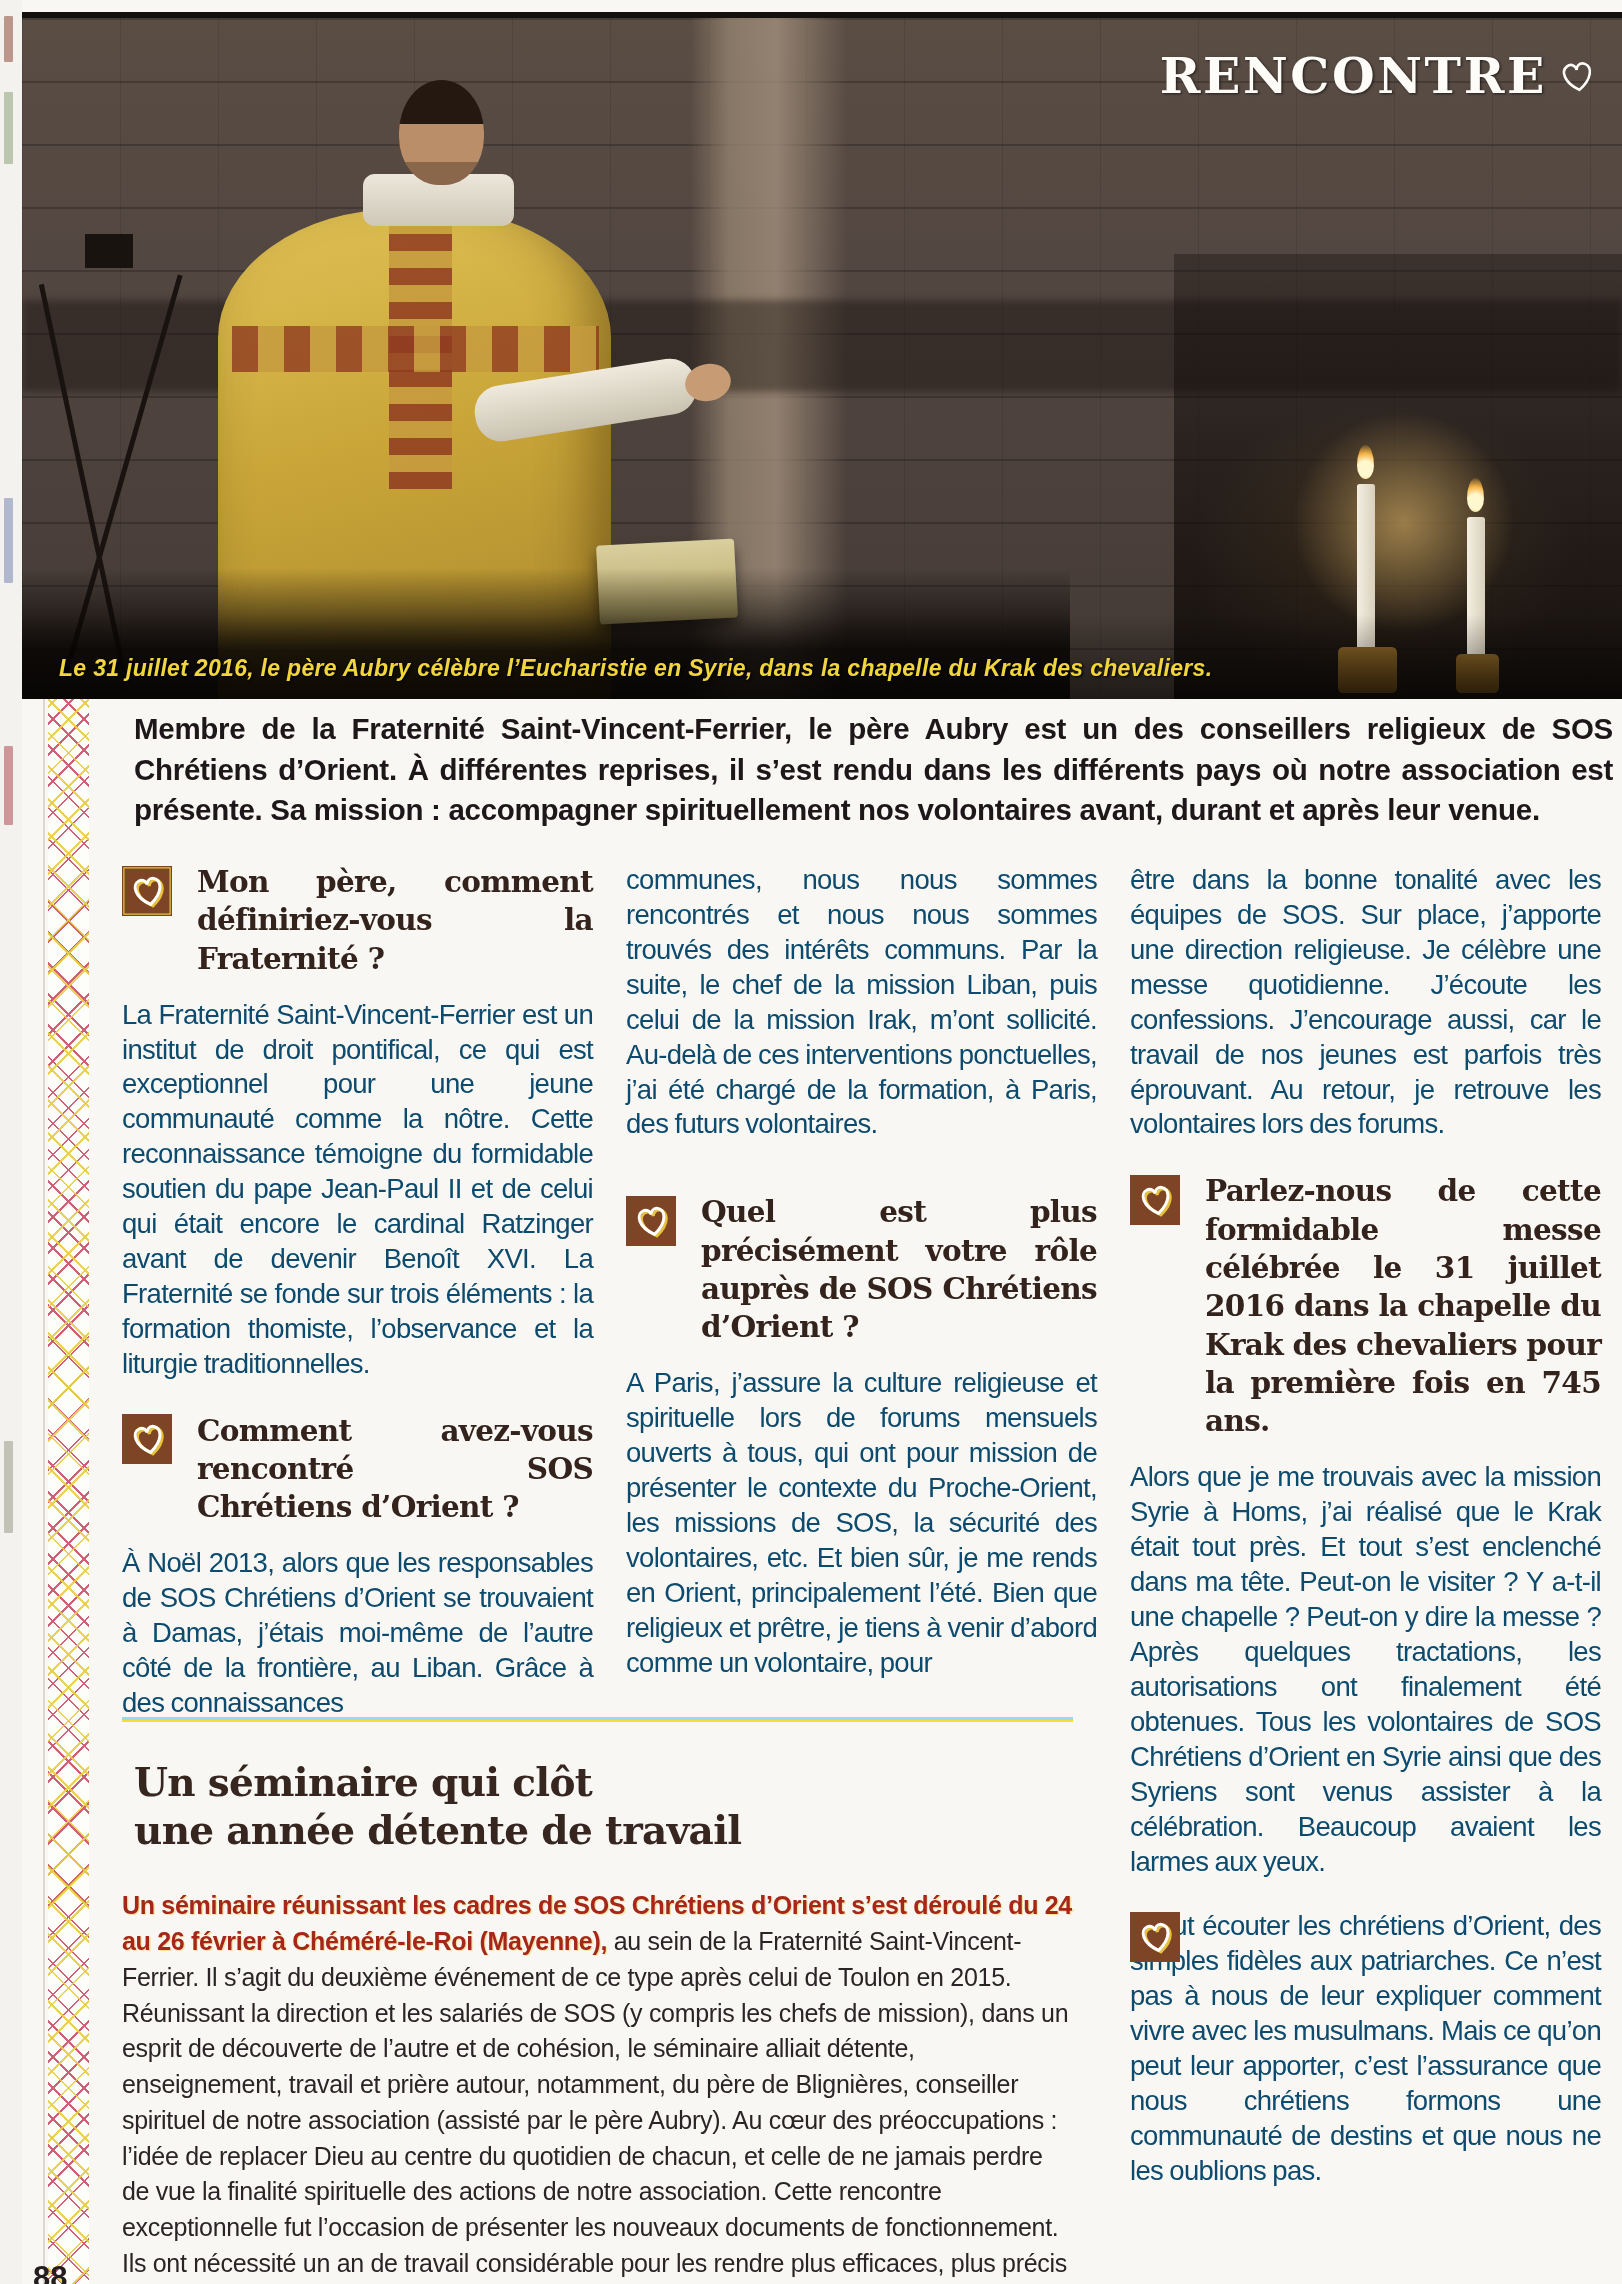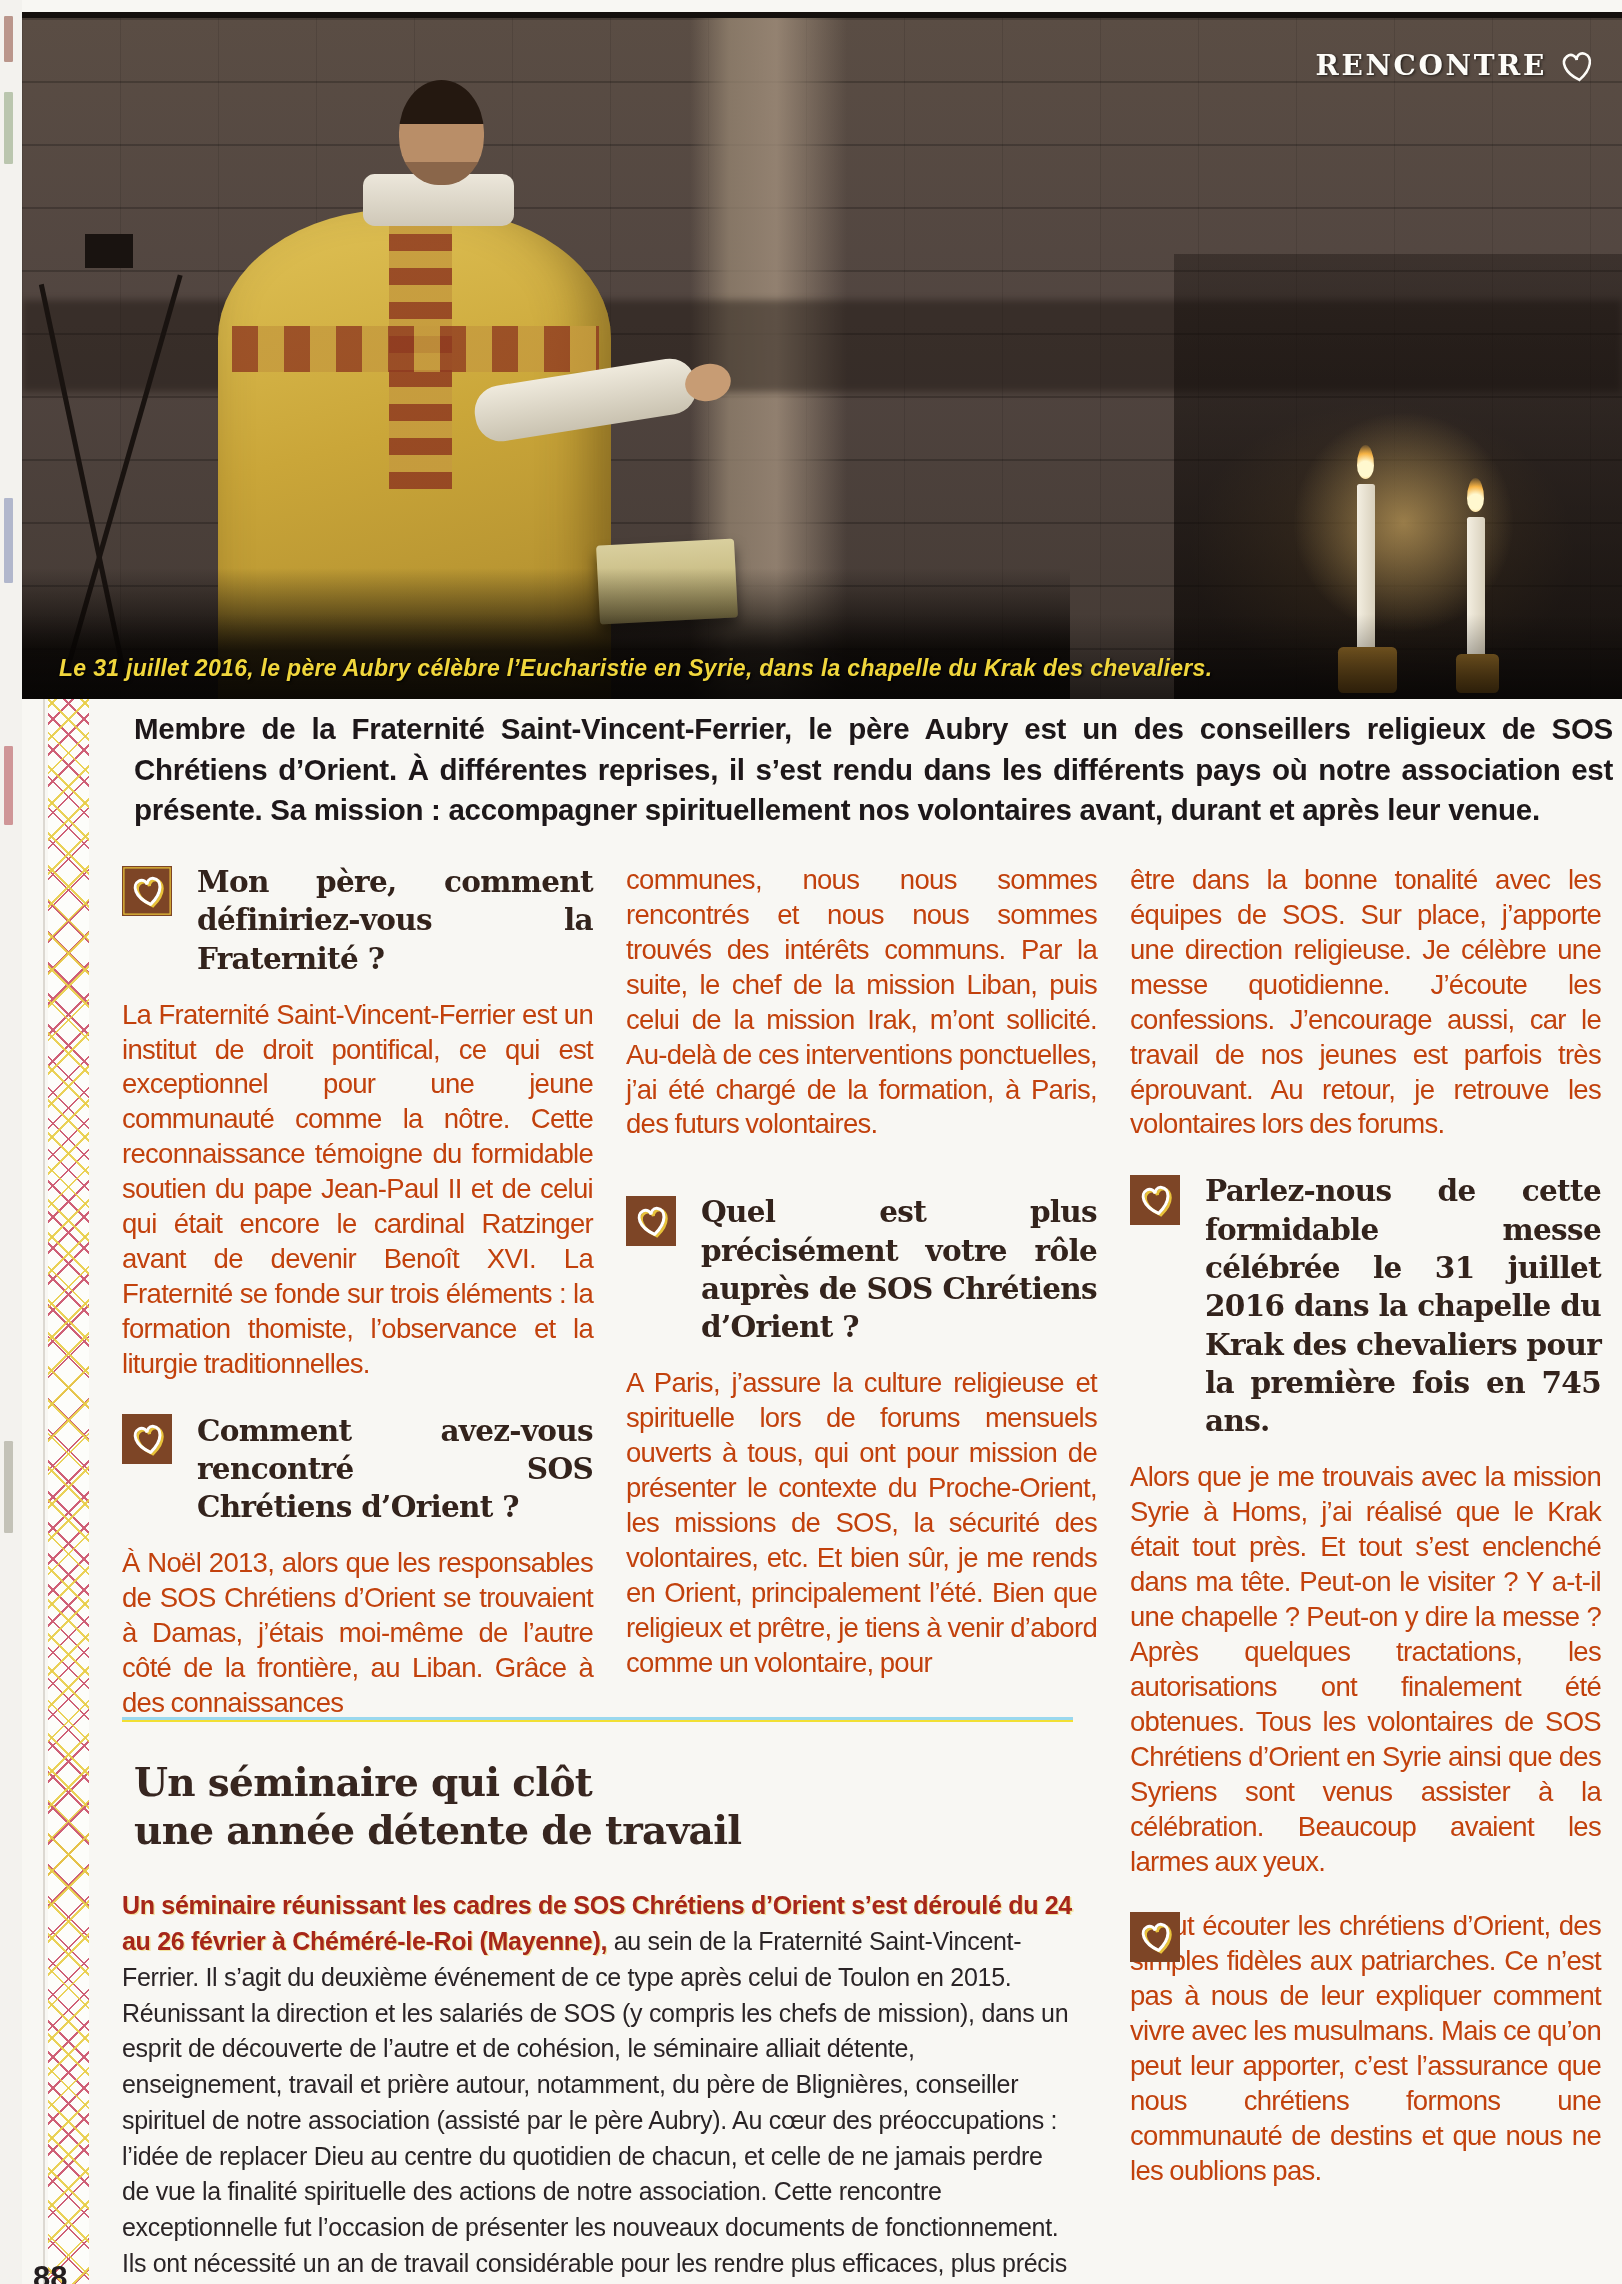--- a/index.html
+++ b/index.html
@@ -65,21 +65,21 @@
     background:linear-gradient(180deg,#d9cf9e,#b7a868);box-shadow:0 9.2px 13px rgba(0,0,0,.5);transform:rotate(-3deg);}
   .candle{position:absolute;width:18.3px;background:linear-gradient(90deg,#f4efe2,#d8d0bc);border-radius:2.6px;}
   .flame{position:absolute;width:17px;height:34px;border-radius:50% 50% 50% 50%/60% 60% 40% 40%;
     background:radial-gradient(circle at 50% 70%, #fff8cf 0 30%, #f6b345 60%, rgba(246,140,40,0) 100%);
     filter:blur(0.7px);}
   .candle-glow{position:absolute;border-radius:50%;background:radial-gradient(circle,rgba(255,210,120,.5),transparent 70%);}
   .stick{position:absolute;background:linear-gradient(180deg,#8a6526,#5c3f14);border-radius:5.2px;}
 
   .header-tag{position:absolute;top:29px;right:23.6px;display:flex;align-items:center;gap:10.5px;}
   .header-tag .label{
-    font-family:"DejaVu Serif", serif;font-weight:700;font-size:28px;letter-spacing:2.6px;
+    font-family:"DejaVu Serif", serif;font-weight:700;font-size:49px;letter-spacing:2.6px;
     color:#fdfcf8;text-shadow:1.3px 1.3px 2.6px rgba(0,0,0,.6);margin-left:8px;}
   .photo-title{position:absolute;top:152px;right:17px;text-align:right;}
   .t-line{
     font-family:"Liberation Sans", sans-serif;font-weight:700;
     font-variant:small-caps;font-size:139px;line-height:1.42;color:#fdfdfb;
     transform:scaleX(.56);transform-origin:100% 50%;white-space:nowrap;
     text-shadow:2.6px 3.3px 6.5px rgba(0,0,0,.55);letter-spacing:0.7px;}
   .photo-caption{
     position:absolute;left:37px;bottom:17px;font-style:italic;font-weight:700;font-size:23px;
     color:#f0d63c;text-shadow:1.3px 1.3px 2.6px #000;letter-spacing:0.3px;}
@@ -94,21 +94,21 @@
   .cols{position:absolute;left:122px;top:863px;width:1479px;display:flex;gap:33px;}
   .col{flex:1 1 0;min-width:0;}
   .qa-q{position:relative;padding-left:75px;margin:30px 0 19.6px 0;}
   .qa-q:first-child{margin-top:0;}
   .q-icon{position:absolute;left:0;top:2.6px;width:50px;height:50px;}
   .q-text{
     font-family:"DejaVu Serif", serif;font-weight:700;font-size:29.5px;line-height:1.3;
     color:#33231c;text-align:justify;letter-spacing:-0.7px;}
   .qa-a{
     font-size:27.5px;line-height:1.27;letter-spacing:-0.7px;word-spacing:-0.7px;
-    color:#c2410c;text-align:justify;margin-bottom:5.2px;}
+    color:#0c4a6e;text-align:justify;margin-bottom:5.2px;}
 
   
   .sidebar{position:absolute;left:122px;top:1717px;width:951px;}
   .sep-blue{height:2.6px;background:#9ad8ee;}
   .sep-yellow{height:2.6px;background:#f2e033;}
   .sb-head{
     margin-top:37px;font-family:"DejaVu Serif", serif;font-weight:700;
     font-size:39px;line-height:1.22;color:#372620;letter-spacing:-0.7px;margin-left:12px;}
   .sb-body{
     margin-top:34px;font-size:25px;line-height:1.43;letter-spacing:-0.3px;

